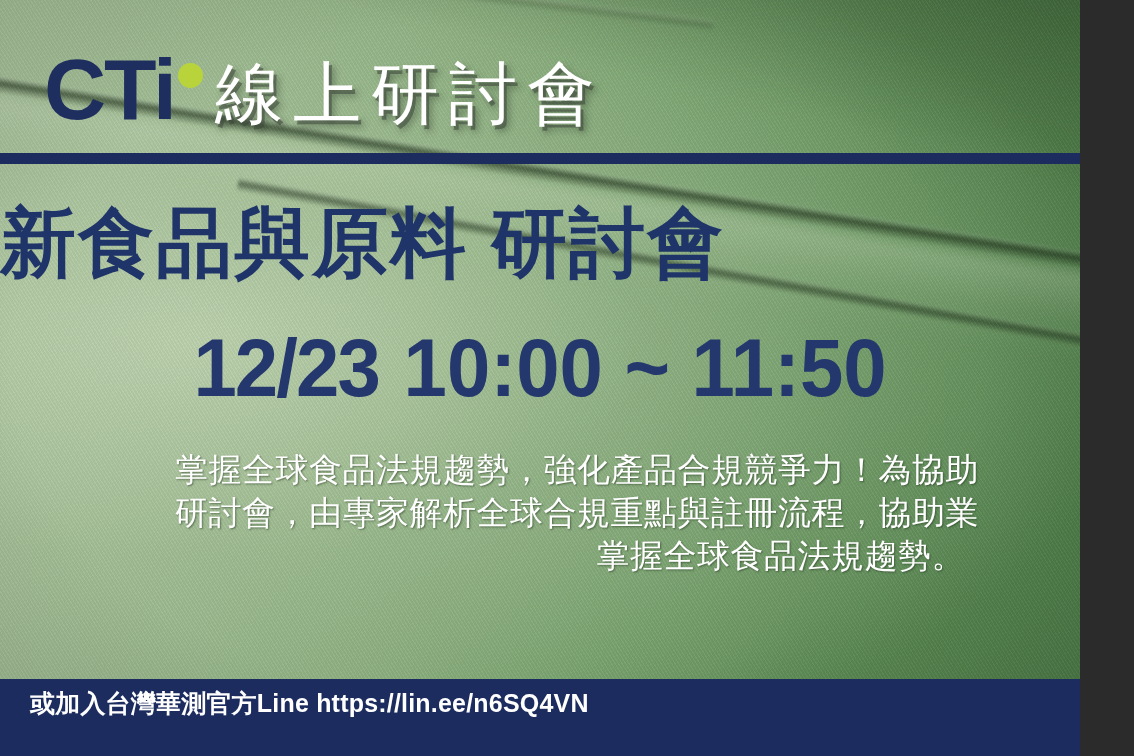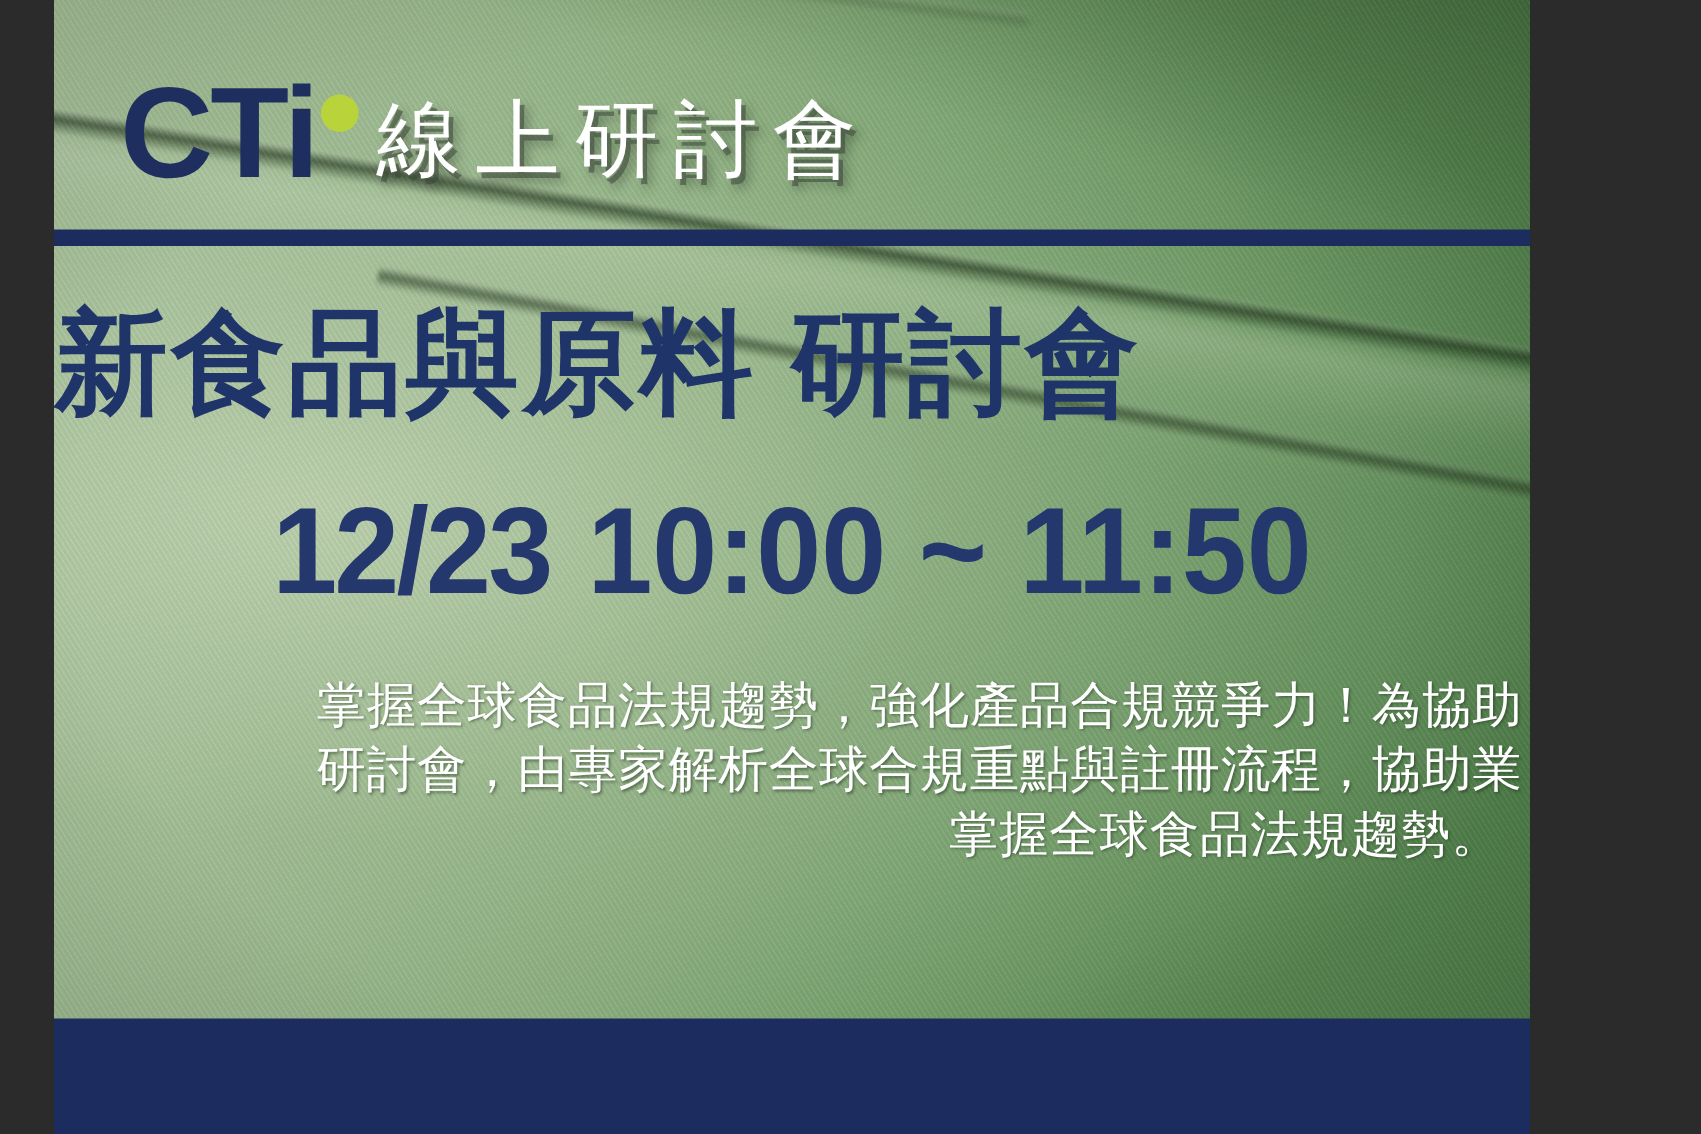--- a/index.html
+++ b/index.html
@@ -2,26 +2,25 @@
 <html><head>
 <meta charset="utf-8">
 <style>
   html, body {
     margin: 0;
     padding: 0;
     background: #2b2b2b;
   }
   #poster {
     position: relative;
-    width: 984px;
+    width: 1080px;
     height: 756px;
     overflow: hidden;
     font-family: "Liberation Sans", "DejaVu Sans", sans-serif;
     background: #d946ef;
-    margin-left: 36px;
   }
 
   
   .bg-base {
     position: absolute;
     inset: 0;
     background:
       radial-gradient(ellipse 130% 90% at 18% 45%, rgba(190,210,175,0.95) 0%, rgba(168,194,155,0.55) 32%, rgba(120,160,112,0.0) 68%),
       linear-gradient(100deg, #a8c19b 0%, #9bb88f 16%, #86ab79 38%, #6f9b65 58%, #5d8c55 76%, #4e7d49 100%);
   }
@@ -144,21 +143,21 @@
     height: 25px;
     border-radius: 50%;
     background: #b9d43a;
   }
   .header-cn {
     position: absolute;
     left: 215px;
     top: 48px;
     font-family: "Liberation Serif", "DejaVu Serif", serif;
     font-weight: normal;
-    font-size: 56px;
+    font-size: 68px;
     line-height: 92px;
     letter-spacing: 10px;
     color: #ffffff;
     text-shadow:
       3px 4px 0 rgba(60,70,58,0.55),
       5px 6px 7px rgba(30,40,28,0.45);
     white-space: nowrap;
   }
   .header-rule {
     position: absolute;
@@ -272,16 +271,17 @@
   </div>
 
   <div class="body-copy">
     <span class="line">掌握全球食品法規趨勢，強化產品合規競爭力！為協助</span>
     <span class="line">研討會，由專家解析全球合規重點與註冊流程，協助業</span>
     <span class="line">掌握全球食品法規趨勢。</span>
   </div>
 
   <div class="footer">
     <div class="footer-text">
+      <span class="line">或加入台灣華測官方Line https://lin.ee/n6SQ4VN</span>
     </div>
   </div>
 
 </div>
 
 </body></html>

